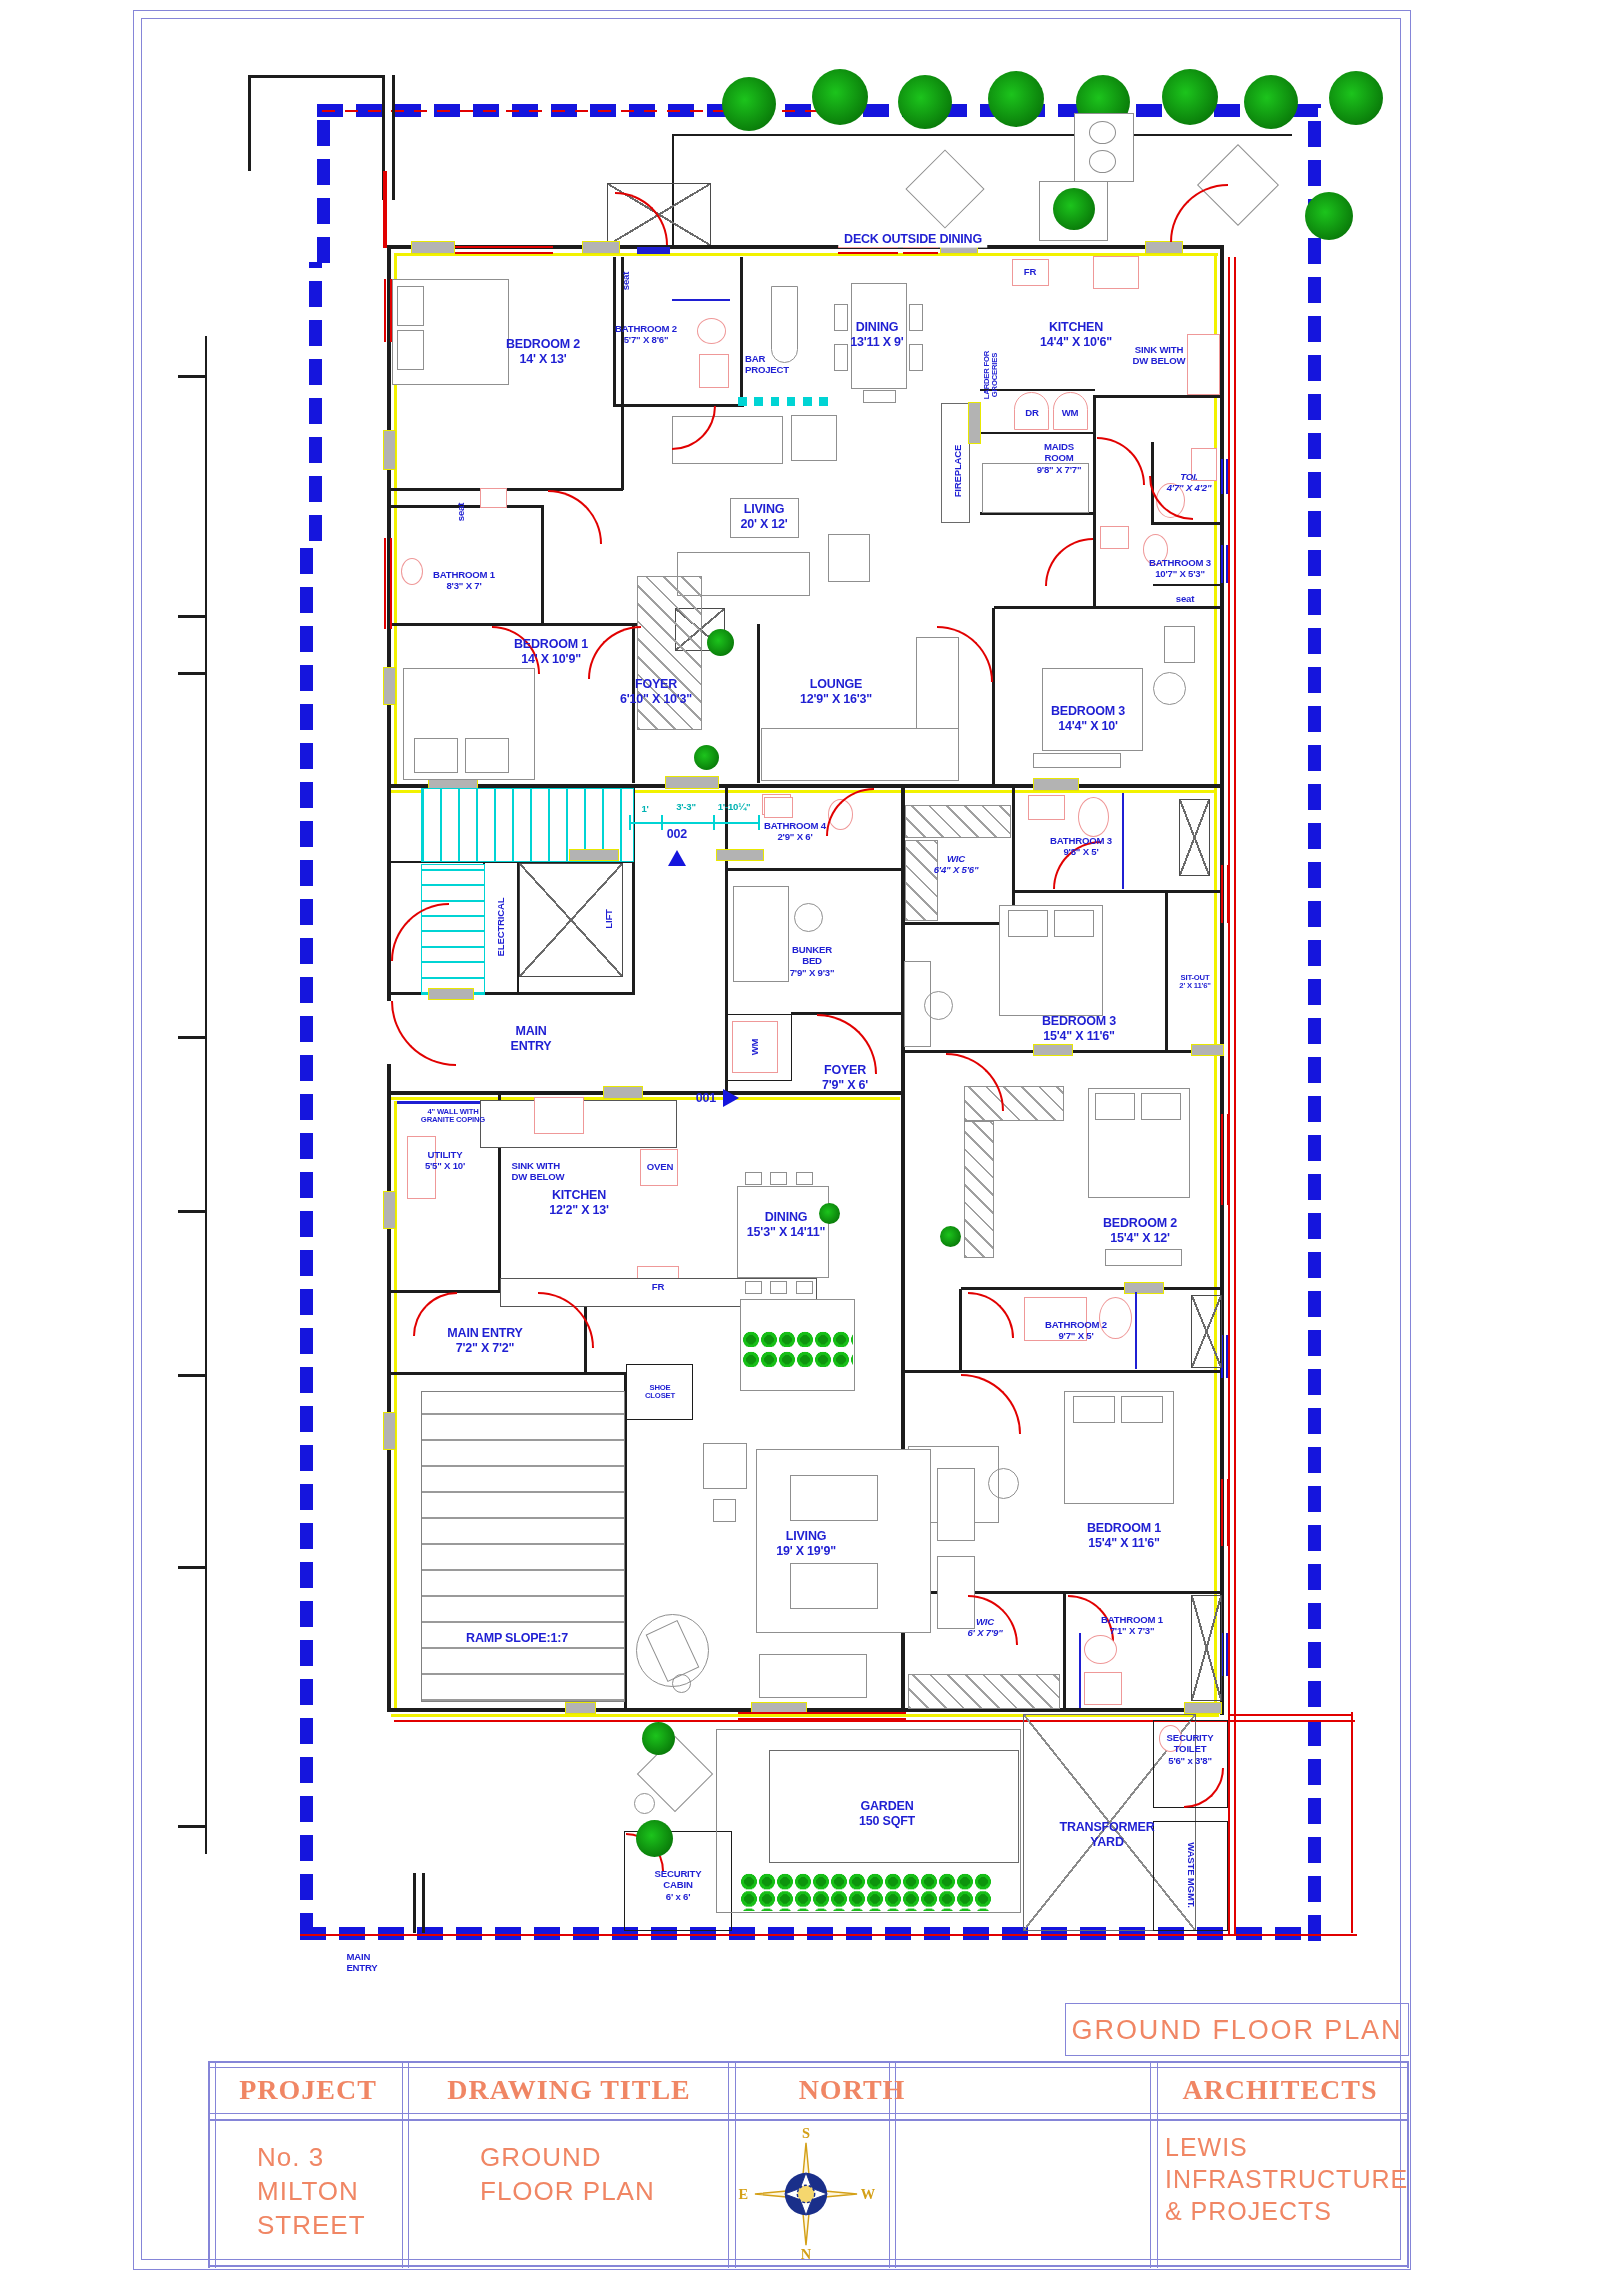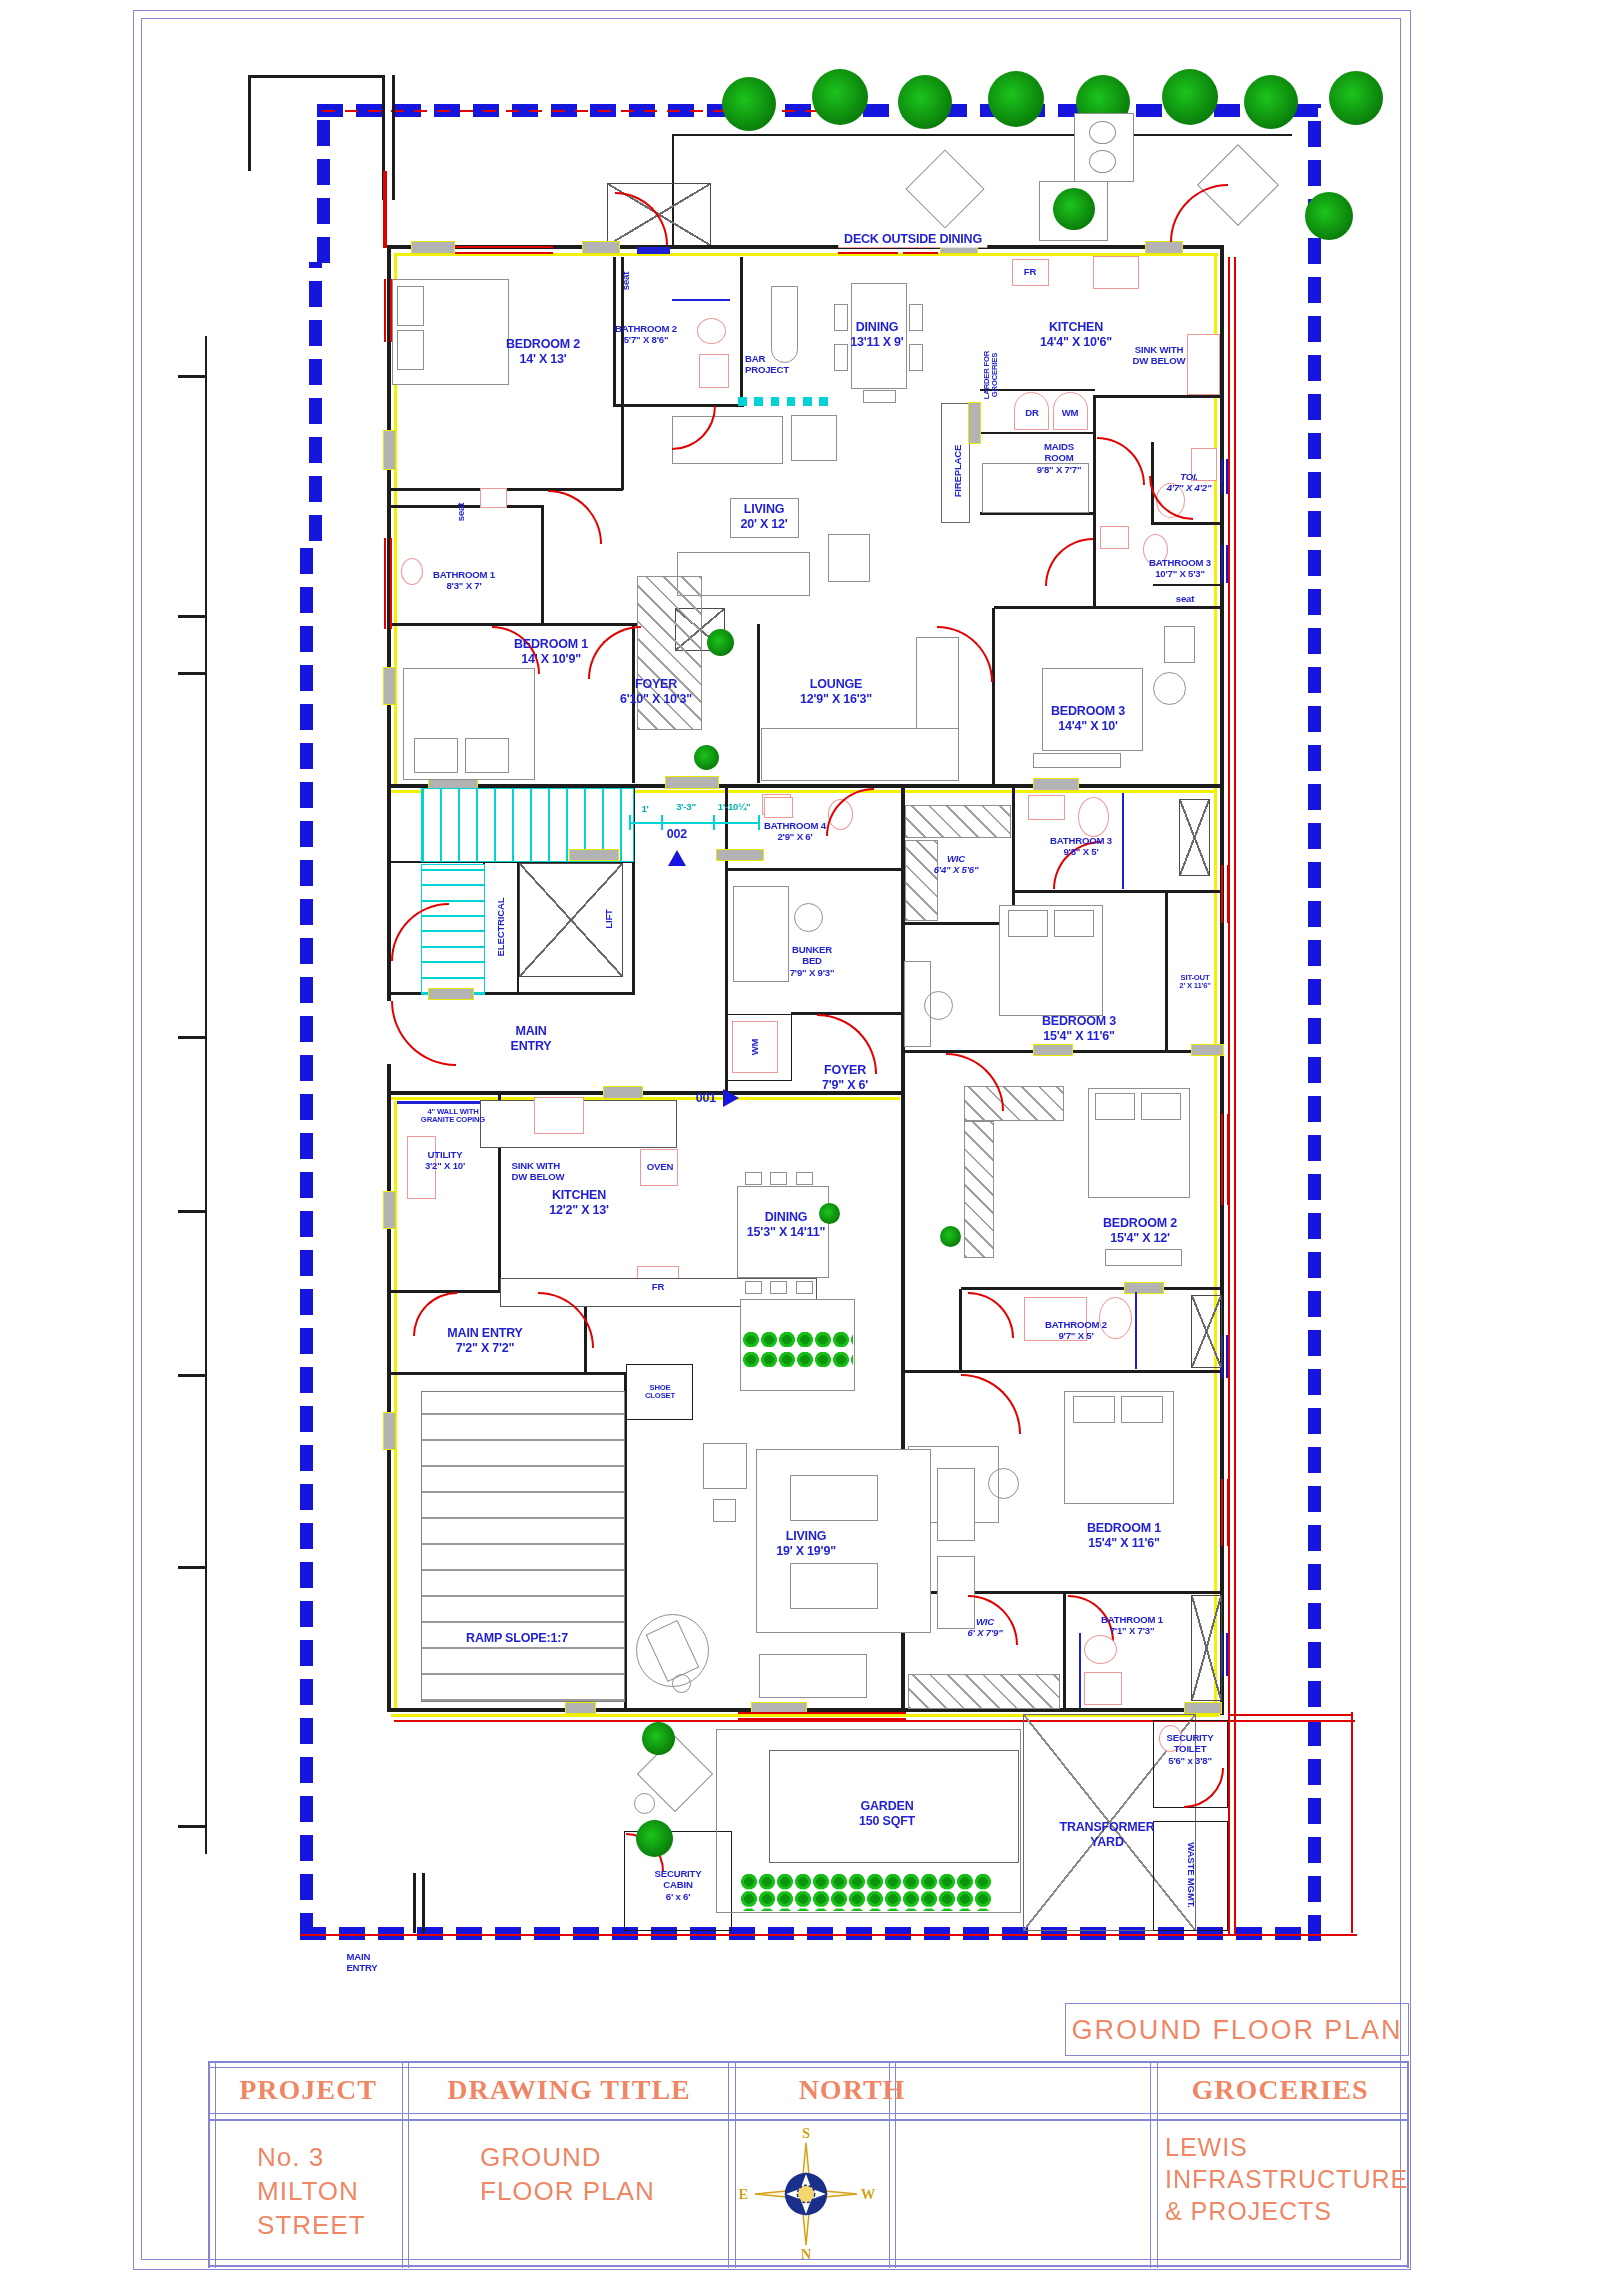--- a/index.html
+++ b/index.html
@@ -474,21 +474,21 @@
   <div>
     <div class="p" style="left:1028px;top:795px;width:37px;height:25px;"></div>
     <div class="p pe" style="left:1078px;top:797px;width:31px;height:40px;"></div>
     <div class="p" style="left:1024px;top:1297px;width:63px;height:44px;"></div>
     <div class="p pe" style="left:1099px;top:1297px;width:33px;height:42px;"></div>
     <div class="p pe" style="left:1084px;top:1635px;width:33px;height:29px;"></div>
     <div class="p" style="left:1084px;top:1672px;width:38px;height:33px;"></div>
   </div>
 
   <div class="lbl s" style="left:445px;top:1160px;">UTILITY
-3'2" X 10'</div>
+5'5" X 10'</div>
   <div class="lbl xs" style="left:453px;top:1116px;">4" WALL WITH
 GRANITE COPING</div>
   <div class="lbl s" style="left:538px;top:1171px;text-align:left;">SINK WITH
 DW BELOW</div>
   <div class="lbl" style="left:579px;top:1203px;">KITCHEN
 12'2" X 13'</div>
   <div class="lbl s" style="left:660px;top:1167px;">OVEN</div>
   <div class="lbl" style="left:786px;top:1225px;">DINING
 15'3" X 14'11"</div>
   <div class="lbl s" style="left:658px;top:1287px;">FR</div>
@@ -576,21 +576,21 @@
     <div class="tb-line" style="left:735px;top:2061px;width:1px;height:207px;"></div>
     <div class="tb-line" style="left:889px;top:2061px;width:1px;height:207px;"></div>
     <div class="tb-line" style="left:895px;top:2061px;width:1px;height:207px;"></div>
     <div class="tb-line" style="left:1150px;top:2061px;width:1px;height:207px;"></div>
     <div class="tb-line" style="left:1157px;top:2061px;width:1px;height:207px;"></div>
     <div class="tb-line" style="left:1407px;top:2061px;width:1.9px;height:207px;"></div>
 
     <div class="tb-h" style="left:308px;top:2090px;">PROJECT</div>
     <div class="tb-h" style="left:569px;top:2090px;">DRAWING TITLE</div>
     <div class="tb-h" style="left:812px;top:2090px;margin-left:40px;">NORTH</div>
-    <div class="tb-h" style="left:1280px;top:2090px;">GROCERIES</div>
+    <div class="tb-h" style="left:1280px;top:2090px;">ARCHITECTS</div>
 
     <div class="tb-v" style="left:257px;top:2140px;">No. 3
 MILTON
 STREET</div>
     <div class="tb-v" style="left:480px;top:2140px;">GROUND
 FLOOR PLAN</div>
     <div class="tb-v" style="left:1165px;top:2131px;font-size:25px;line-height:32px;">LEWIS
 INFRASTRUCTURE
 &amp; PROJECTS</div>
 

